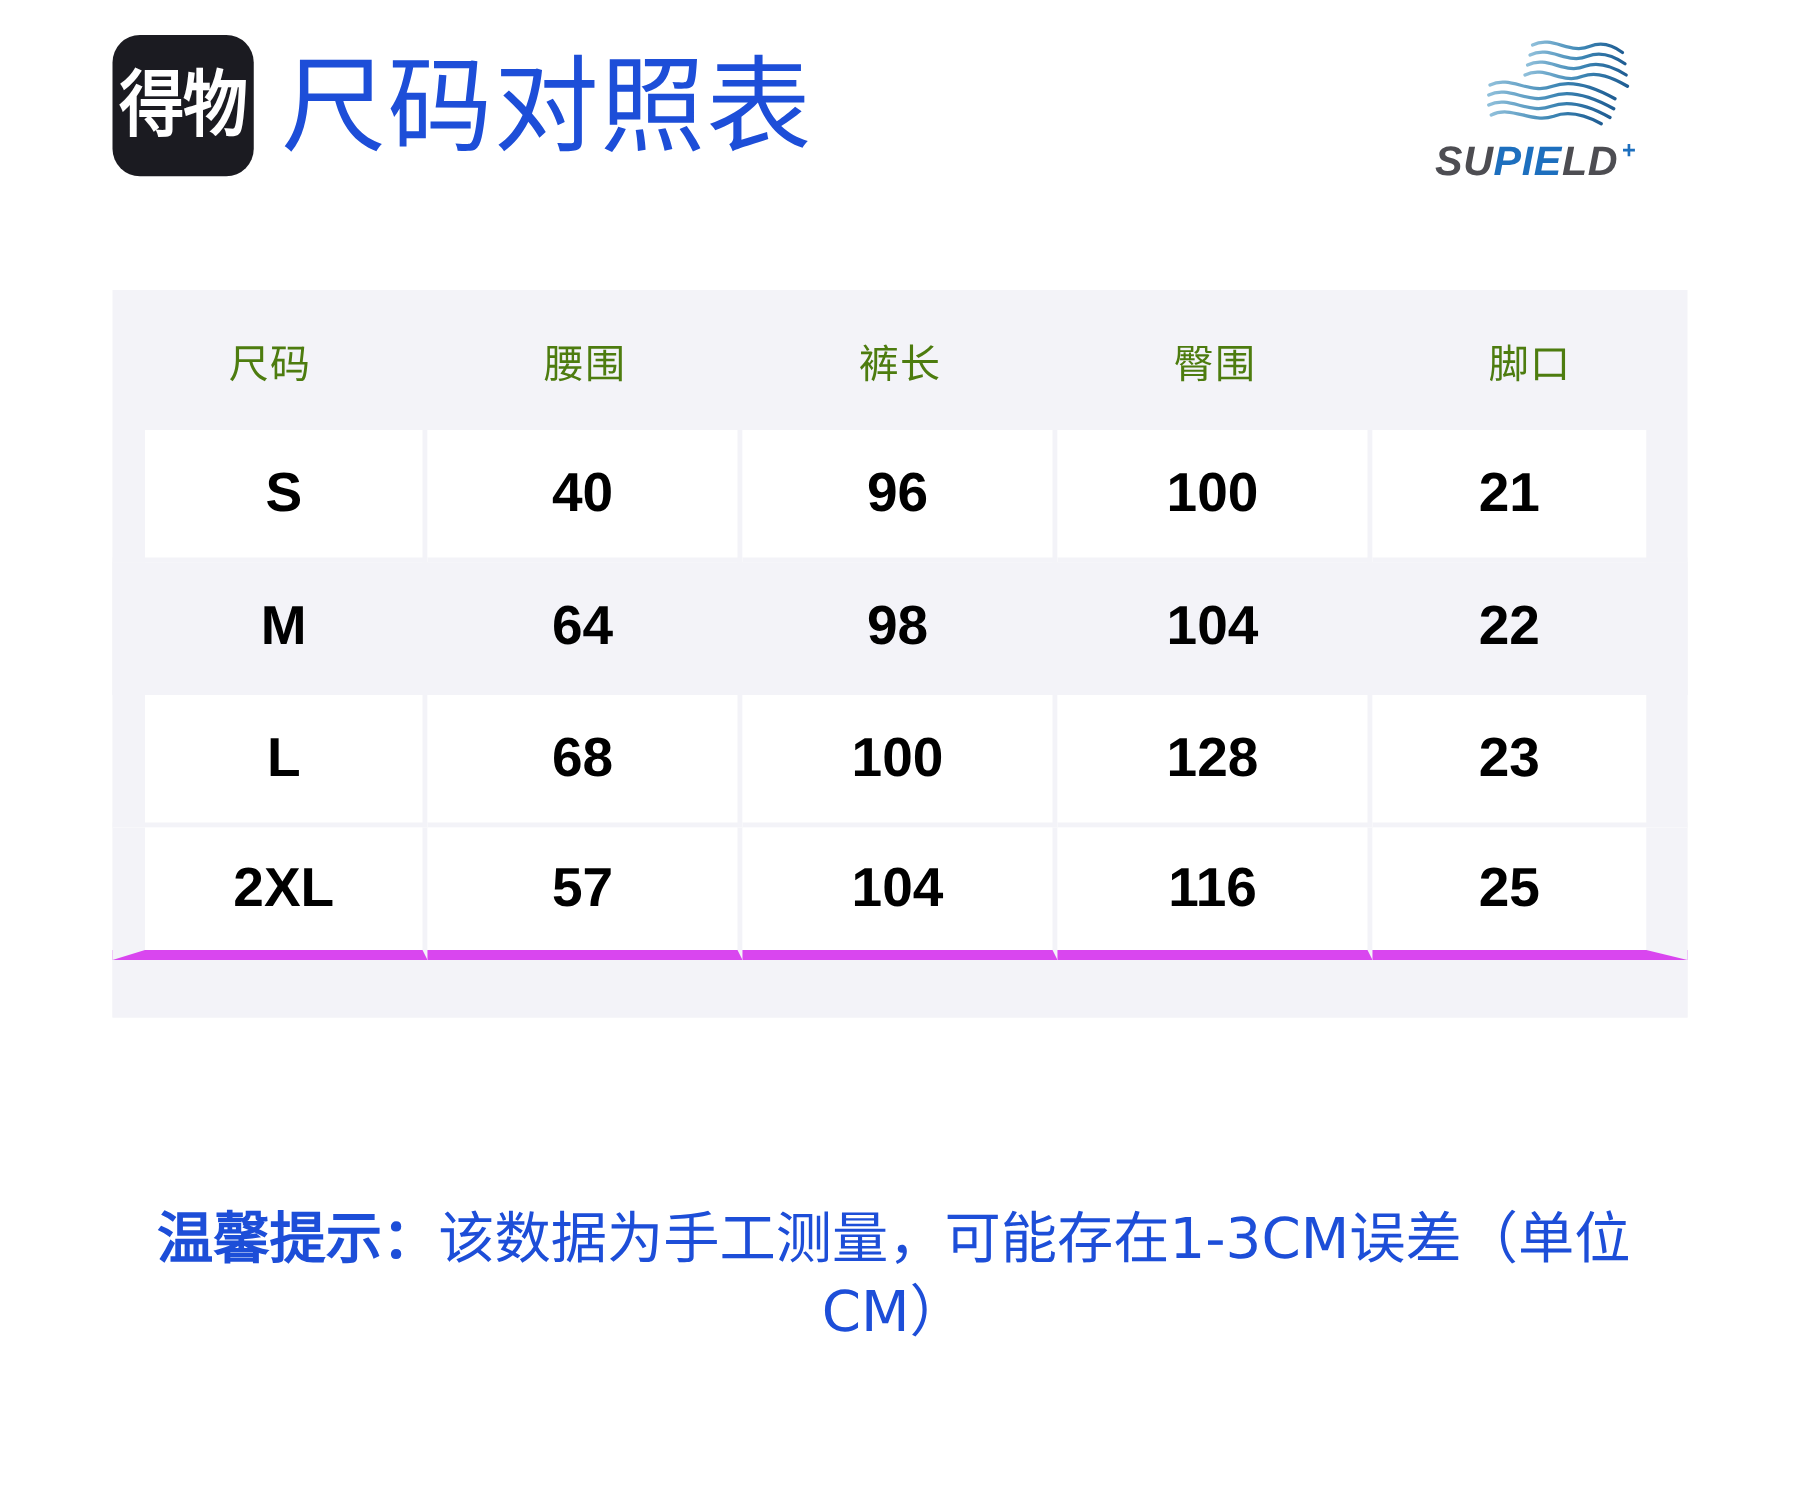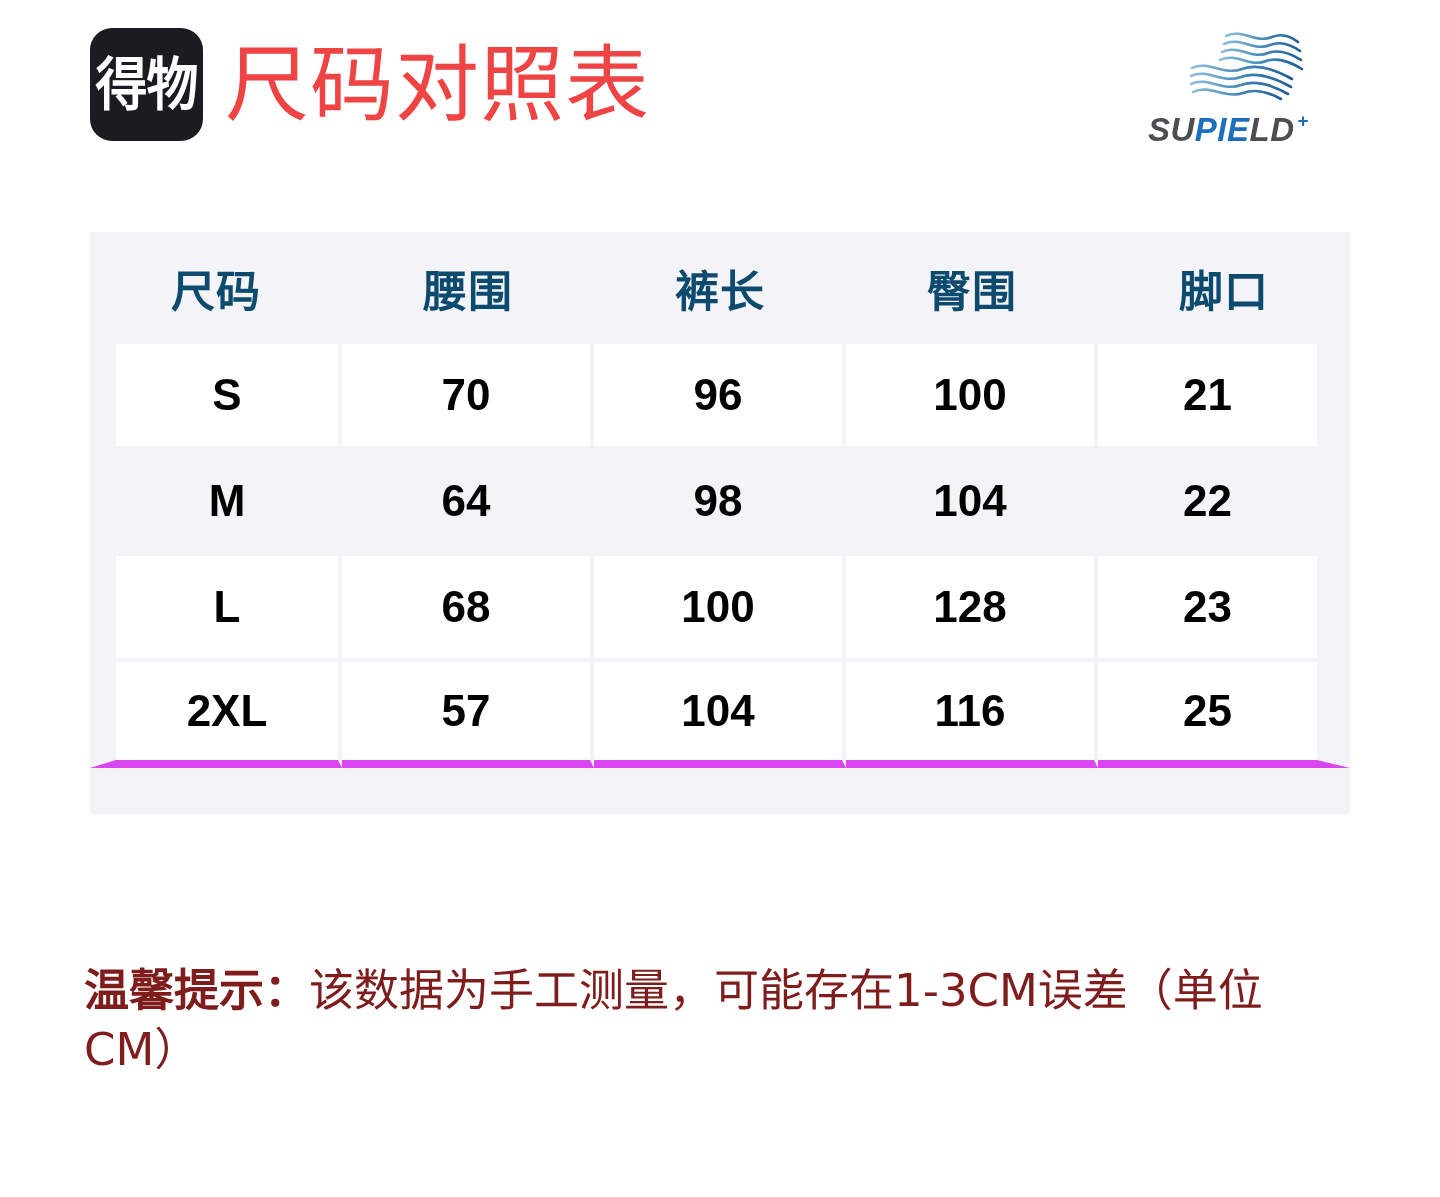--- a/index.html
+++ b/index.html
@@ -58,21 +58,21 @@
     font-weight: 700;
     letter-spacing: -1px;
     font-family: "DejaVu Sans", "Liberation Sans", sans-serif;
     transform: scaleY(1.12);
   }
 
   .page-title {
     font-size: 84px;
     line-height: 1;
     font-weight: 400;
-    color: #ef4444;
+    color: #1d4ed8;
     letter-spacing: 1px;
     white-space: nowrap;
     font-family: "DejaVu Sans", "Liberation Sans", sans-serif;
   }
 
   
   .supield {
     position: absolute;
     right: 92px;
     top: 24px;
@@ -127,23 +127,23 @@
   .size-table td {
     text-align: center;
     vertical-align: middle;
     box-sizing: border-box;
   }
 
   
   .size-table thead th {
     height: 112px;
     background: transparent;
-    font-weight: 700;
-    font-size: 44px;
-    color: #0c4a6e;
+    font-weight: 400;
+    font-size: 32px;
+    color: #4d7c0f;
     letter-spacing: 1px;
     font-family: "DejaVu Sans", "Liberation Sans", sans-serif;
   }
 
   .size-table tbody td {
     height: 106px;
     font-size: 44px;
     font-weight: 700;
     color: #000000;
     background: #ffffff;
@@ -167,23 +167,24 @@
   }
 
   
   .note {
     position: absolute;
     left: 84px;
     top: 962px;
     width: 1262px;
     font-size: 45px;
     line-height: 1.30;
-    color: #7f1d1d;
+    color: #1d4ed8;
     font-weight: 400;
     font-family: "DejaVu Sans", "Liberation Sans", sans-serif;
+    text-align: center;
   }
   .note .note-label {
     font-weight: 700;
   }
 </style>
 </head>
 <body>
 
 <div class="page">
 
@@ -231,21 +232,21 @@
           <th>尺码</th>
           <th>腰围</th>
           <th>裤长</th>
           <th>臀围</th>
           <th>脚口</th>
         </tr>
       </thead>
       <tbody>
         <tr>
           <td>S</td>
-          <td>70</td>
+          <td>40</td>
           <td>96</td>
           <td>100</td>
           <td>21</td>
         </tr>
         <tr class="alt">
           <td>M</td>
           <td>64</td>
           <td>98</td>
           <td>104</td>
           <td>22</td>

